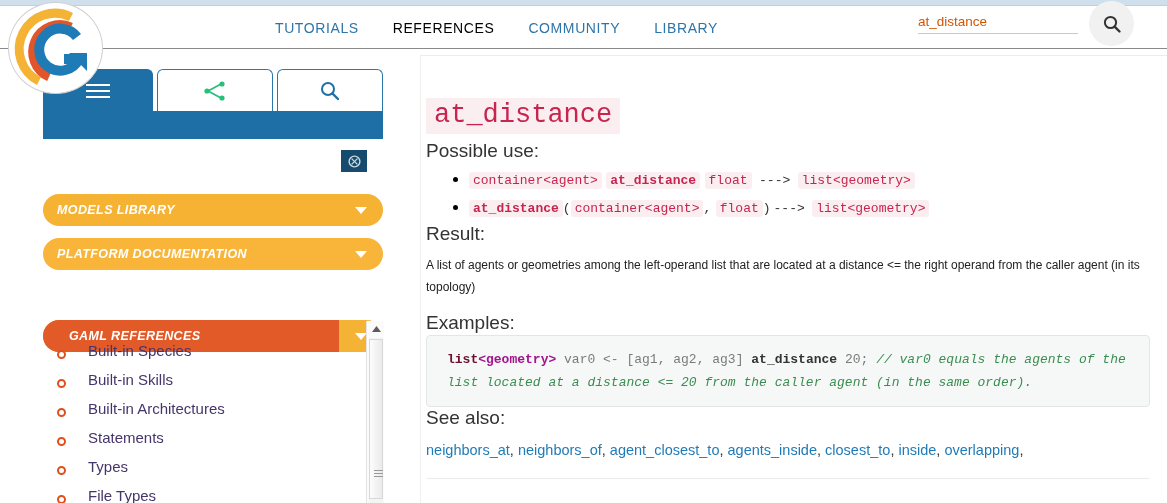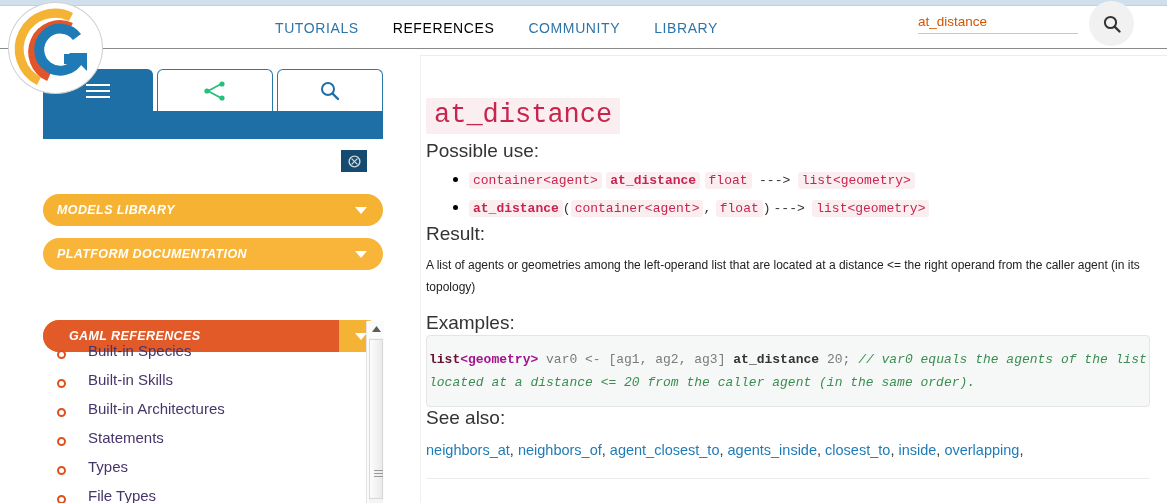--- a/index.html
+++ b/index.html
@@ -98,21 +98,21 @@
   .code-inline { font-family:"Liberation Mono", monospace; font-size:13px; color:#c7254e;
                  background:#fbeef1; padding:1px 4px; border-radius:3px; }
   .code-inline.b { font-weight:bold; }
   .arrow-txt { font-family:"Liberation Mono", monospace; font-size:13px; color:#333; padding:0 3px; }
   .paren { font-family:"Liberation Mono", monospace; font-size:13px; color:#333; }
 
   .result-text { position:absolute; left:5px; top:198px; width:718px; font-size:12px;
                  color:#222; line-height:22px; }
 
   .code-block { position:absolute; left:5px; top:279px; width:724px; background:#f6f8f7;
-                border:1px solid #e3e6e5; border-radius:4px; padding:12px 2px;
+                border:1px solid #e3e6e5; border-radius:4px; padding:12px 20px;
                 font-family:"Liberation Mono", monospace; font-size:13px; line-height:23px;
                 color:#666; word-break:break-all; }
   .k-type { color:#6b1030; font-weight:bold; }
   .k-gen  { color:#a3148f; font-weight:bold; }
   .k-var  { color:#7a7a7a; }
   .k-name { color:#333; font-weight:bold; }
   .k-num  { color:#7a7a7a; }
   .k-cmt  { color:#3c8d52; font-style:italic; }
 
   .see-also { position:absolute; left:5px; top:383px; width:720px; font-size:14.5px;

